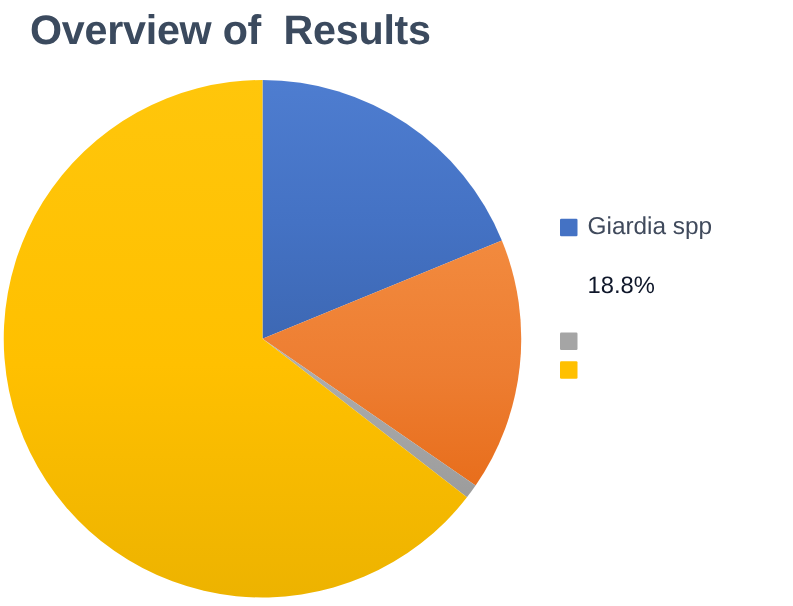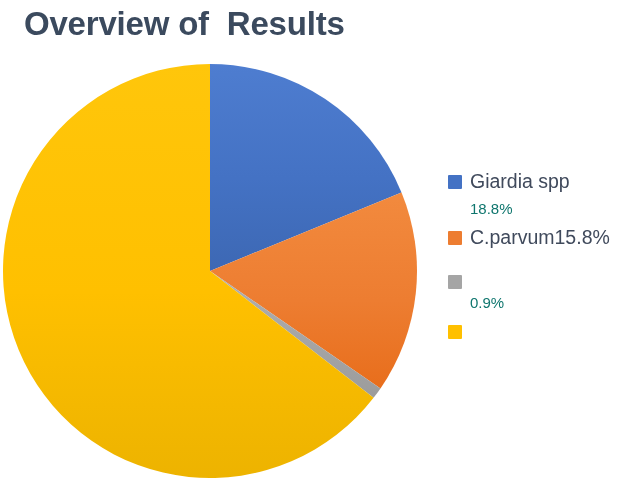--- a/index.html
+++ b/index.html
@@ -71,25 +71,26 @@
     margin-right: 8px;
     border-radius: 1px;
   }
   .legend-label {
     font-size: 19.5px;
     color: #404A5C;
     white-space: nowrap;
     text-align: center;
   }
   .legend-value {
-    font-size: 15px;
-    color: #0f766e;
+    font-size: 19px;
+    color: #0f172a;
     margin-left: 22px;
     line-height: 27px;
     white-space: nowrap;
+    margin-top: 20px;
   }
   .legend-entry.gap {
     margin-top: 17px;
   }
 </style>
 </head>
 <body>
 
 <div id="chart-root">
 
@@ -126,31 +127,24 @@
   </svg>
 
   <div id="legend">
       <div class="legend-entry">
         <div class="legend-row">
           <span class="legend-swatch" style="background: rgb(68, 114, 196);"></span>
           <span class="legend-label">Giardia spp</span>
         </div>
         <div class="legend-value">18.8%</div>
       </div>
-      <div class="legend-entry inline">
-        <div class="legend-row">
-          <span class="legend-swatch" style="background: rgb(237, 125, 49);"></span>
-          <span class="legend-label">C.parvum15.8%</span>
-        </div>
-      </div>
       <div class="legend-entry gap">
         <div class="legend-row">
           <span class="legend-swatch" style="background: rgb(165, 165, 165);"></span>
         </div>
-        <div class="legend-value">0.9%</div>
       </div>
       <div class="legend-entry">
         <div class="legend-row">
           <span class="legend-swatch" style="background: rgb(255, 192, 0);"></span>
         </div>
       </div>
     </div>
 
 </div>
 

